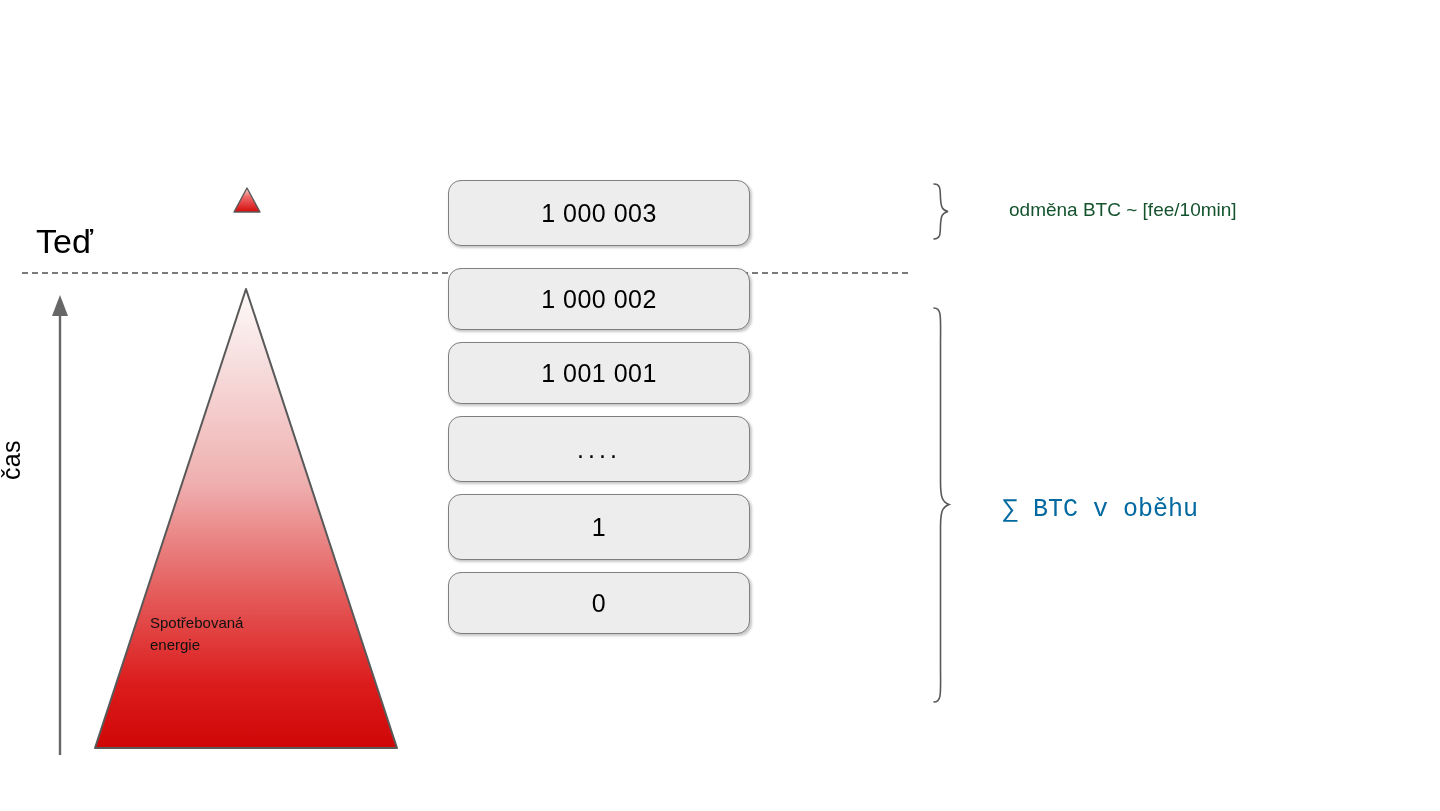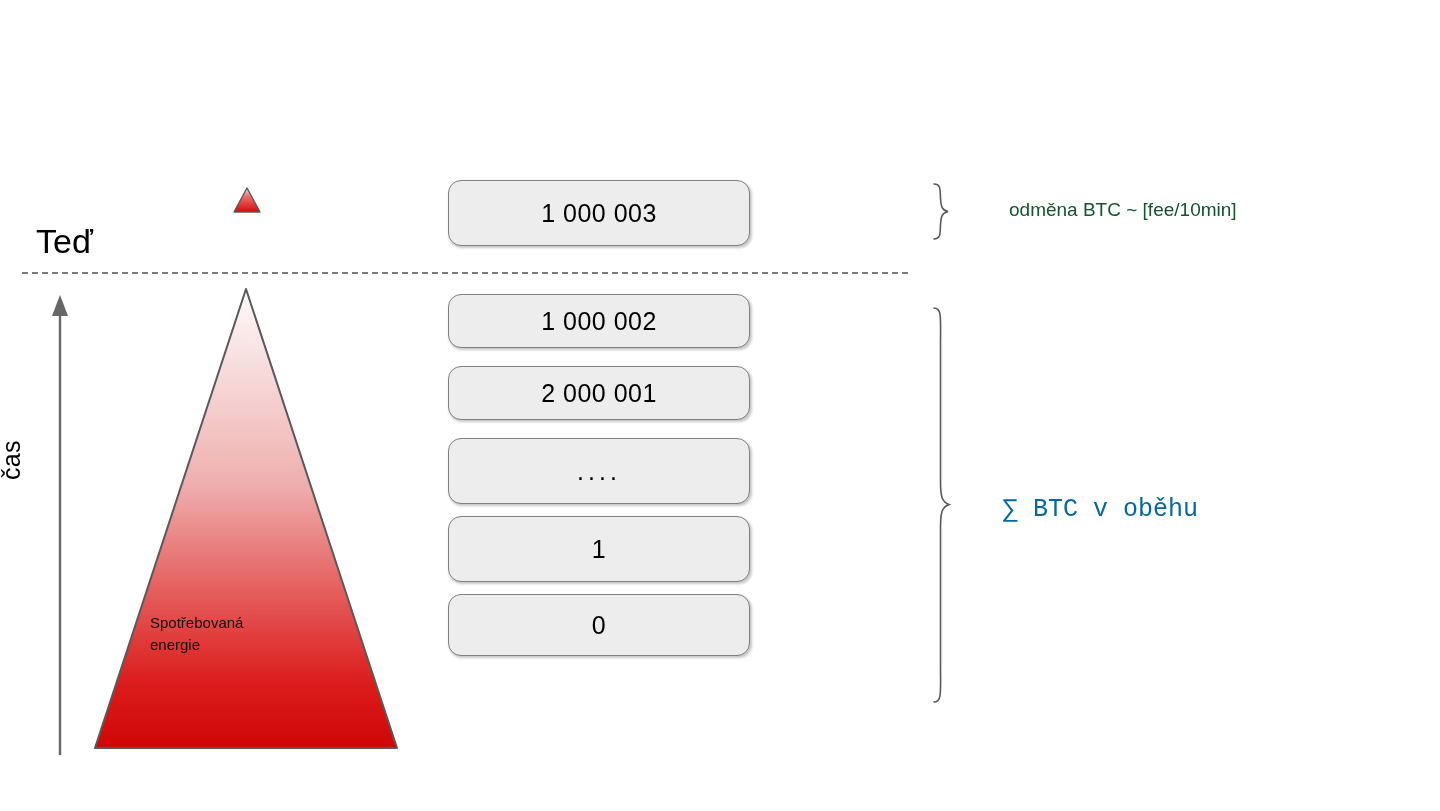--- a/index.html
+++ b/index.html
@@ -103,22 +103,22 @@
     border: 1.6px solid #7f7f7f;
     border-radius: 13px;
     box-shadow: 1.5px 2px 2.5px rgba(0,0,0,0.22);
     display: flex;
     align-items: center;
     justify-content: center;
     font-size: 25px;
     color: #000;
     letter-spacing: 0.5px;
   }
-  .block.pending { height: 66px; margin-bottom: 48px; }
-  .block.h62 { height: 54px; margin-bottom: 18px; }
+  .block.pending { height: 66px; margin-bottom: 22px; }
+  .block.h62 { height: 62px; margin-bottom: 12px; }
   .block.h66 { height: 66px; margin-bottom: 12px; }
   .block.last { height: 62px; margin-bottom: 0; }
   .block .dots { letter-spacing: 4px; font-size: 25px; }
 
   
   .brace-top {
     position: absolute;
     left: 930px;
     top: 182px;
     width: 30px;
@@ -199,21 +199,21 @@
   <div class="tri-big-text">
     <div>Spotřebovaná</div>
     <div>energie</div>
   </div>
 
   <div class="chain">
     <div class="block pending">1 000 003</div>
 
     <div class="block h62">1 000 002</div>
 
-    <div class="block h62">2 000 001</div>
+    <div class="block h62">1 001 001</div>
 
 
     <div class="block h66">
       <span class="dots">....</span>
     </div>
 
     <div class="block h66">1</div>
 
     <div class="block last">0</div>
   </div>

